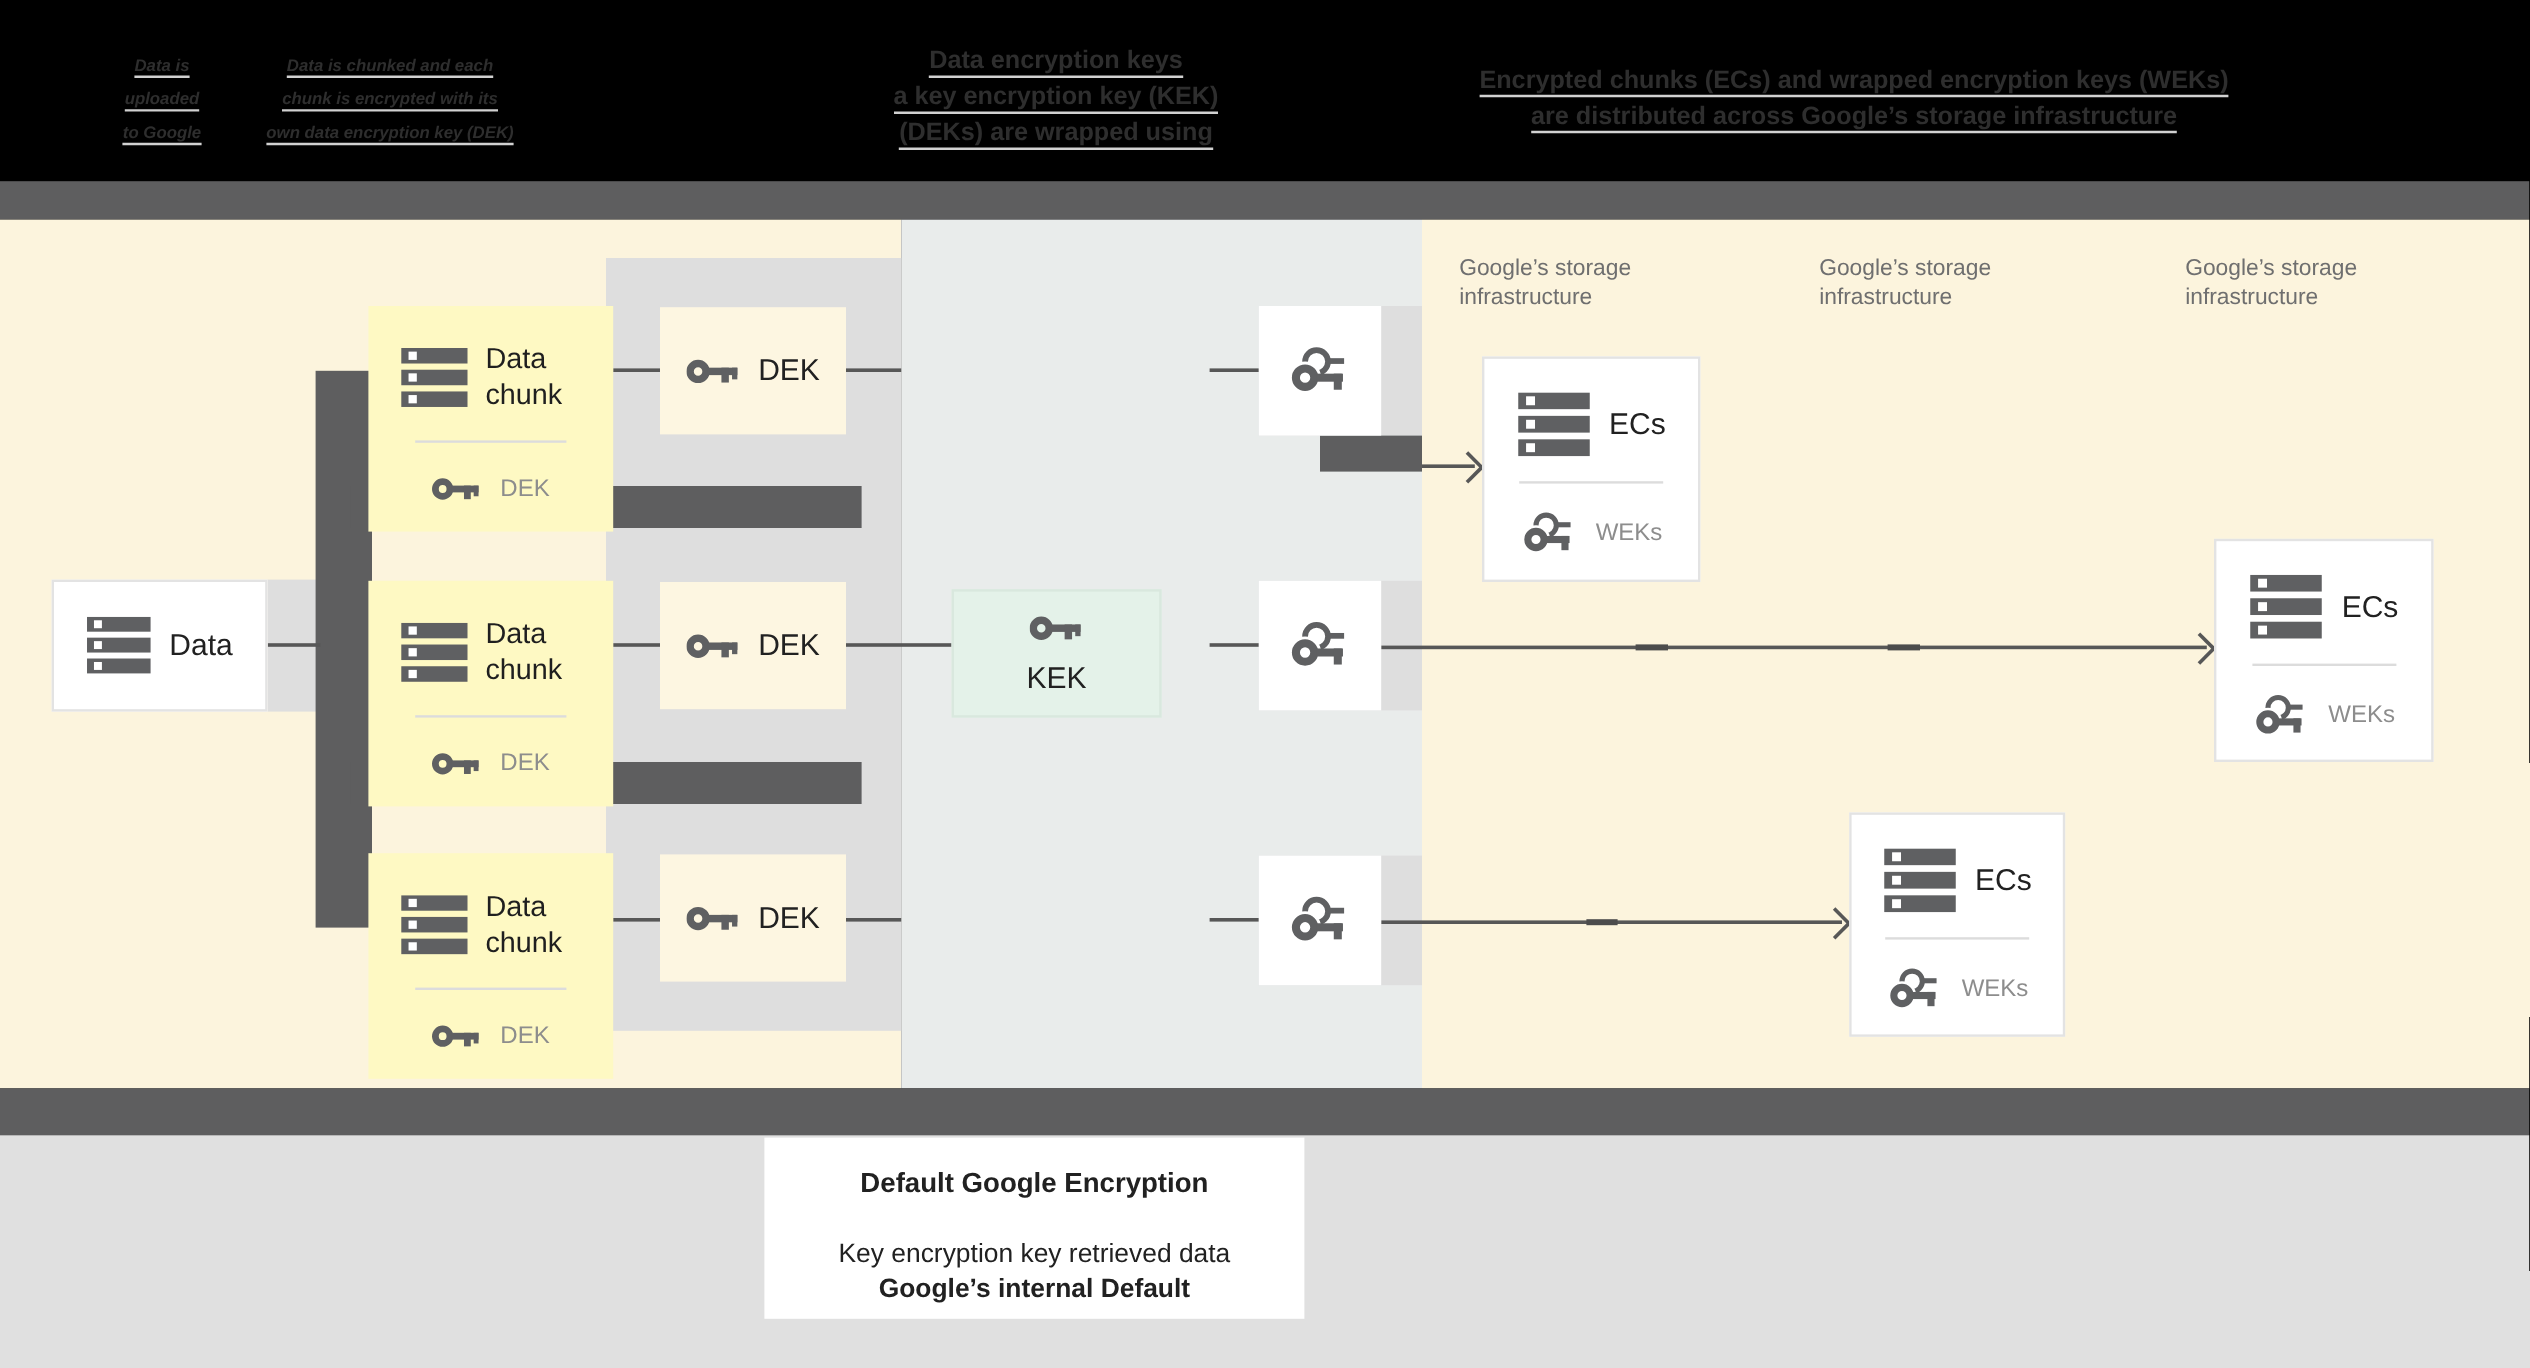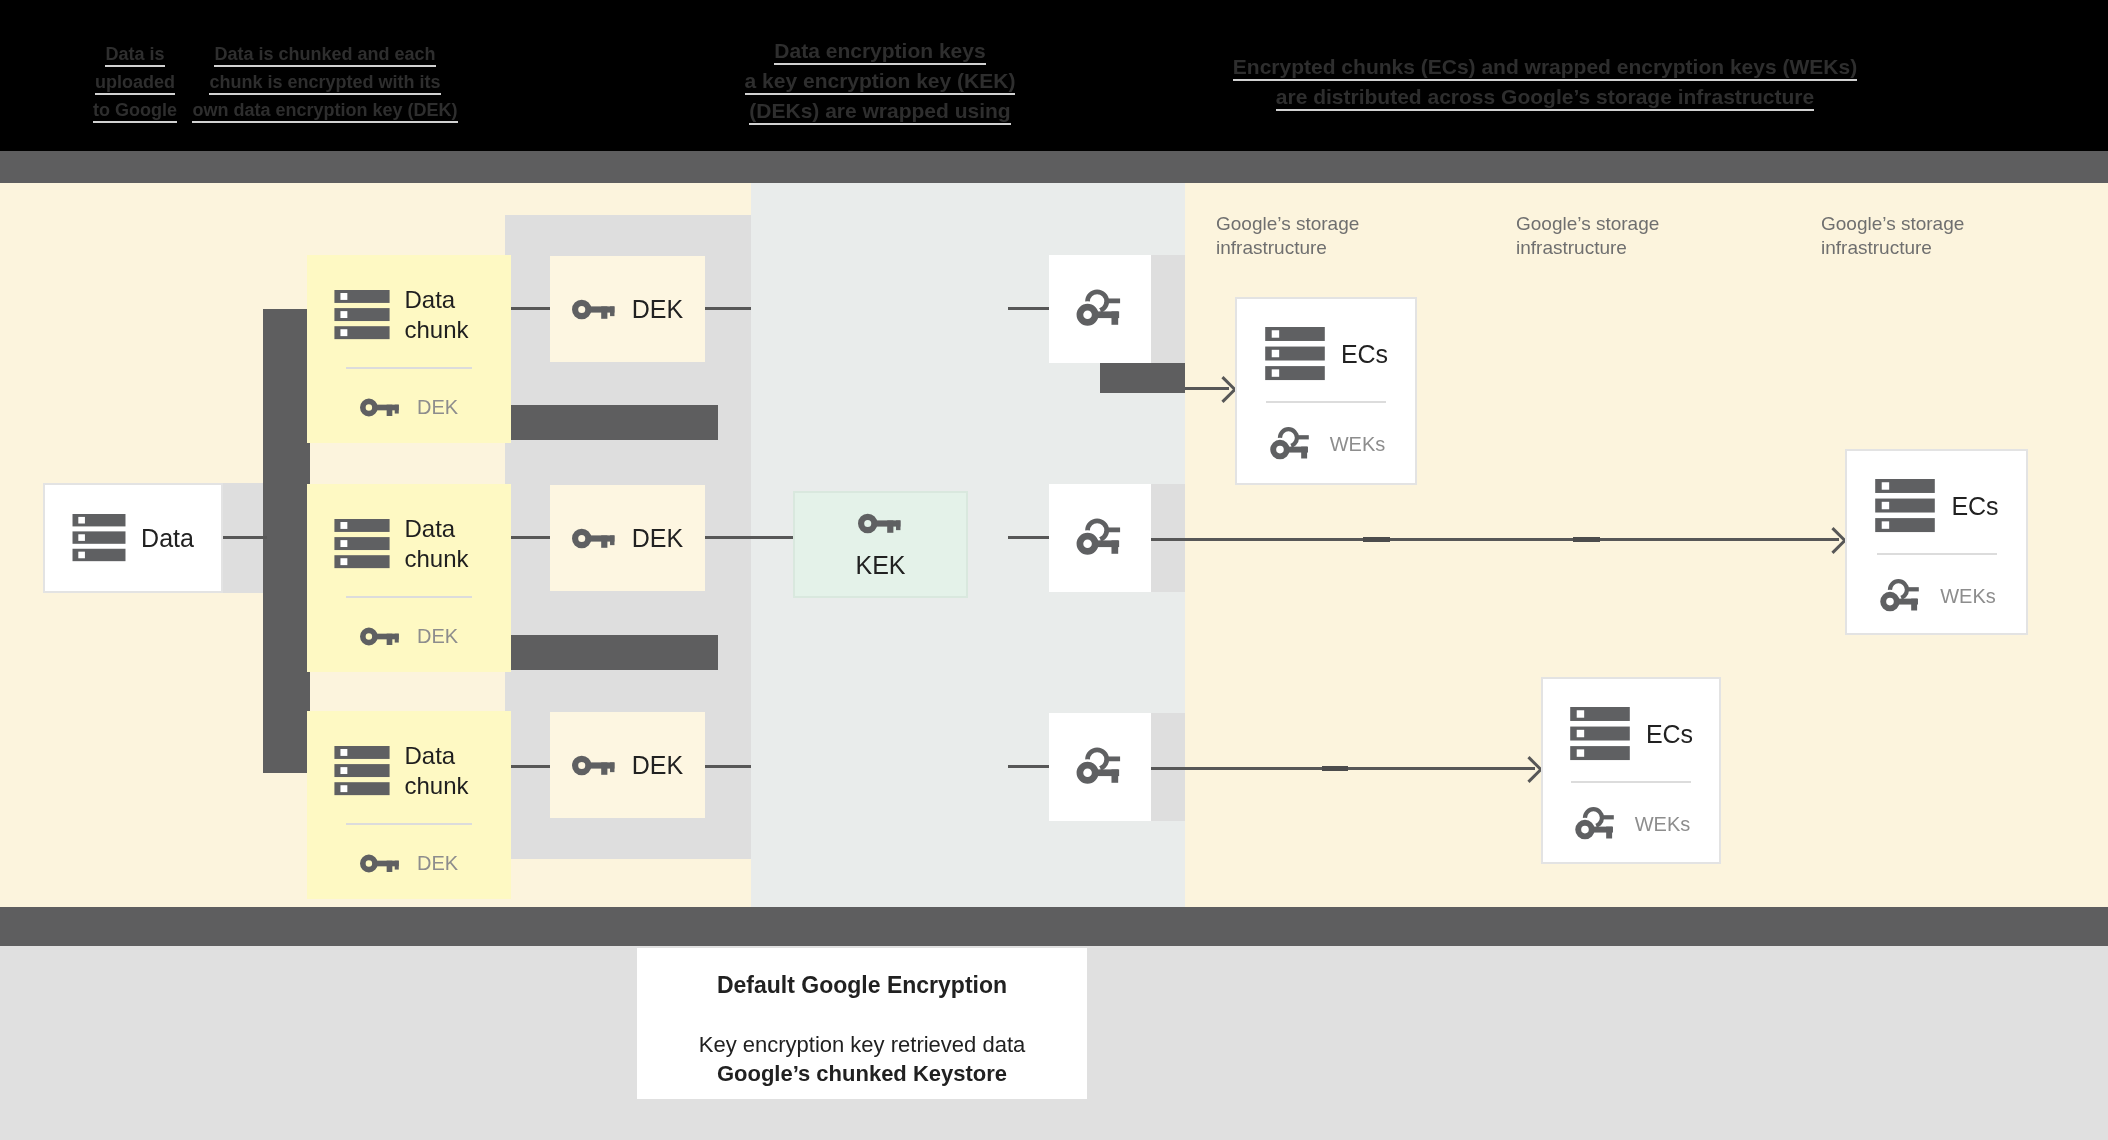--- a/index.html
+++ b/index.html
@@ -1,21 +1,21 @@
 <!DOCTYPE html>
 <html><head>
 <meta charset="utf-8">
 <style>
   html,body{margin:0;padding:0;background:#000;}
   .canvas{position:relative;width:2108px;height:1140px;background:#000;overflow:hidden;
           font-family:"Liberation Sans", sans-serif;color:#1f1f1f;}
 
   
   .step{position:absolute;text-align:center;color:#2e2e2e;font-weight:700;}
-  .step.small{font-size:18px;line-height:28px;}
+  .step.small{font-size:14px;line-height:28px;font-style:italic;}
   .step.big{font-size:21px;line-height:30px;}
   .step .ul{border-bottom:2px solid rgba(255,255,255,0.82);padding-bottom:1px;}
 
   
   .bar{position:absolute;left:0;width:2108px;background:#5e5e5f;}
   .pipe{position:absolute;background:#5e5e5f;}
   .band{position:absolute;background:#dedede;}
 
   
   .sec{position:absolute;top:183px;height:724px;}
@@ -360,16 +360,16 @@
       </svg>
       <span class="label-gray">WEKs</span>
     </div>
   </div>
 
   <div class="bar" style="top:907px;height:39px;"></div>
   <div class="caption-bg"></div>
   <div class="caption-box">
     <div class="t">Default Google Encryption</div>
     <div class="b1">Key encryption key retrieved data</div>
-    <div class="b2">Google’s chunked Keystore</div>
+    <div class="b2">Google’s internal Default</div>
   </div>
 
 </div>
 
 </body></html>

